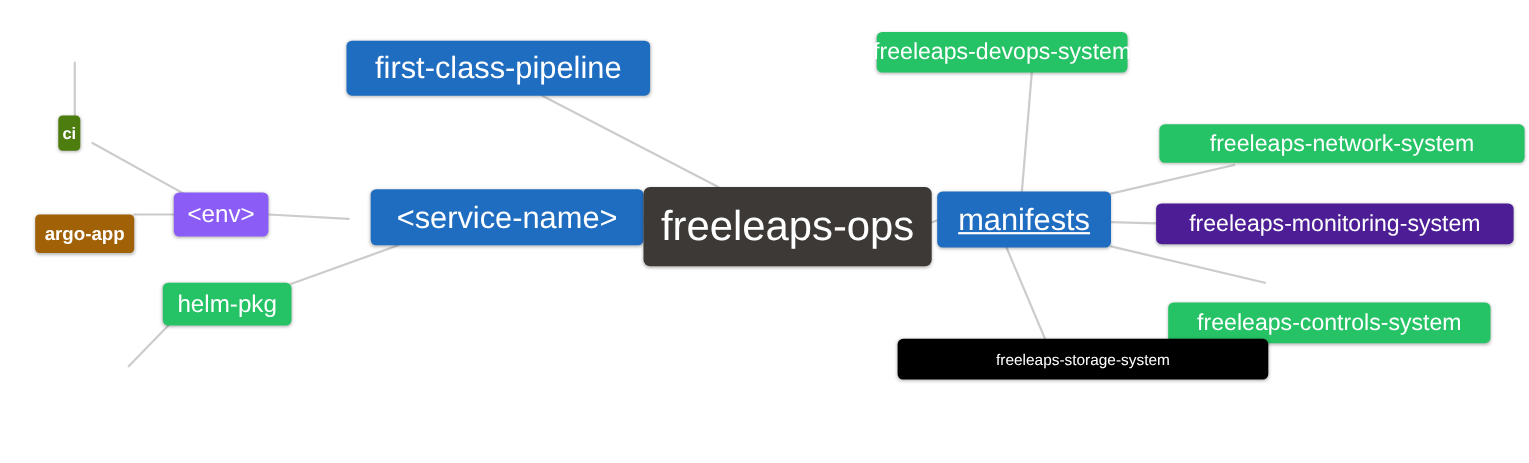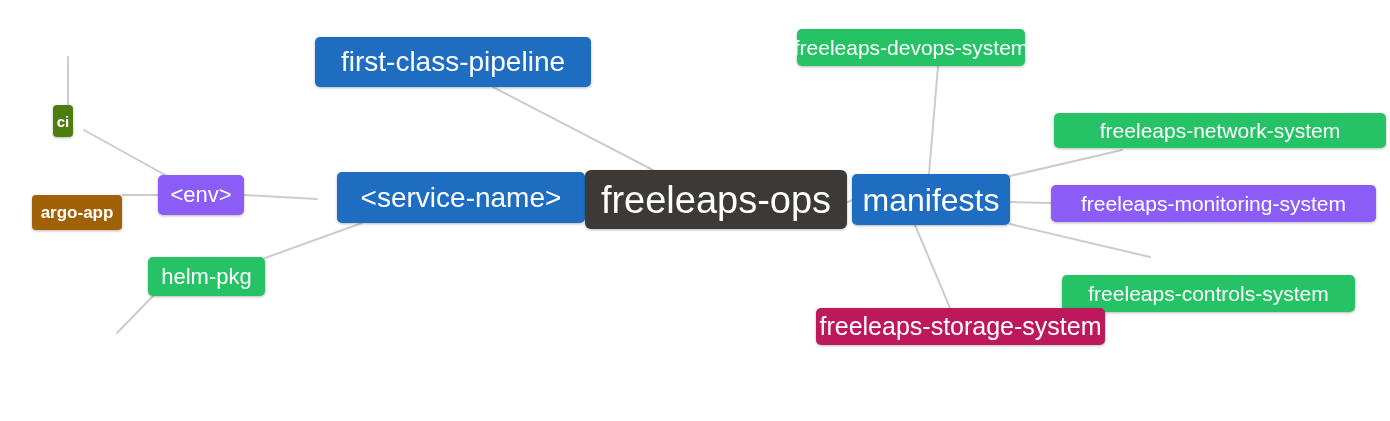--- a/index.html
+++ b/index.html
@@ -74,27 +74,27 @@
 
   <div class="node" style="left: 158px; top: 175px; width: 86px; height: 40px; font-size: 22px; background: #8b5cf6;">&lt;env&gt;</div>
 
   <div class="node" style="left: 148px; top: 257px; width: 117px; height: 39px; font-size: 22px; background: rgb(38, 195, 102);">helm-pkg</div>
 
 
   <div class="node" style="left: 315px; top: 37px; width: 276px; height: 50px; font-size: 28px; background: rgb(31, 109, 193);">first-class-pipeline</div>
 
   <div class="node" style="left: 317px; top: 172px; width: 248px; height: 51px; font-size: 28px; background: rgb(31, 109, 193); margin-left: 20px;">&lt;service-name&gt;</div>
 
-  <div class="node" style="left: 585px; top: 170px; width: 262px; height: 59px; font-size: 38px; border-radius: 6px; background: rgb(61, 57, 54);">freeleaps-ops</div>
+  <div class="node" style="left: 585px; top: 170px; width: 262px; height: 72px; font-size: 38px; border-radius: 6px; background: rgb(61, 57, 54);">freeleaps-ops</div>
 
-  <div class="node" style="left: 852px; top: 174px; width: 158px; height: 51px; font-size: 32px; background: rgb(31, 109, 193);">manifests</div>
+  <div class="node" style="left: 852px; top: 174px; width: 158px; height: 51px; font-size: 28px; background: rgb(31, 109, 193); text-decoration: underline;">manifests</div>
 
   <div class="node" style="left: 797px; top: 29px; width: 228px; height: 37px; font-size: 21px; background: rgb(38, 195, 102);">freeleaps-devops-system</div>
 
   <div class="node" style="left: 1054px; top: 113px; width: 332px; height: 35px; font-size: 21px; background: rgb(38, 195, 102);">freeleaps-network-system</div>
 
-  <div class="node" style="left: 1051px; top: 185px; width: 325px; height: 37px; font-size: 21px; background: #8b5cf6;">freeleaps-monitoring-system</div>
+  <div class="node" style="left: 1051px; top: 185px; width: 325px; height: 37px; font-size: 21px; background: #4c1d95;">freeleaps-monitoring-system</div>
 
   <div class="node" style="left: 1062px; top: 257px; width: 293px; height: 37px; font-size: 21px; background: rgb(38, 195, 102); margin-top: 18px;">freeleaps-controls-system</div>
 
-  <div class="node" style="left: 816px; top: 308px; width: 289px; height: 37px; font-size: 25px; background: #be185d;">freeleaps-storage-system</div>
+  <div class="node" style="left: 816px; top: 308px; width: 337px; height: 37px; font-size: 14px; background: #000000;">freeleaps-storage-system</div>
 
 </div>
 
 </body></html>

